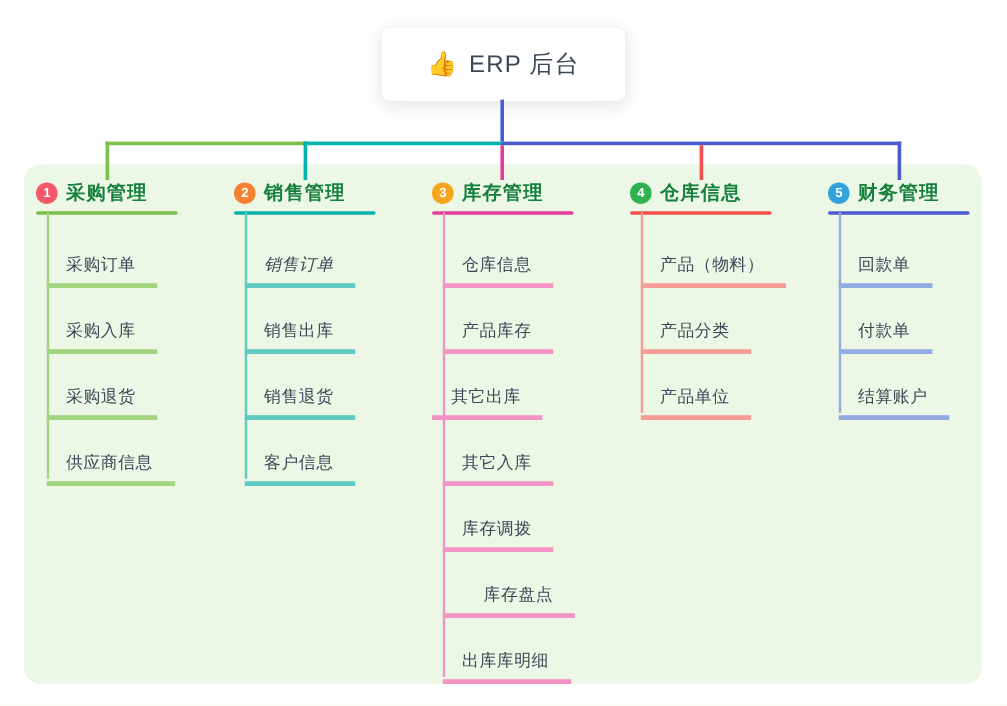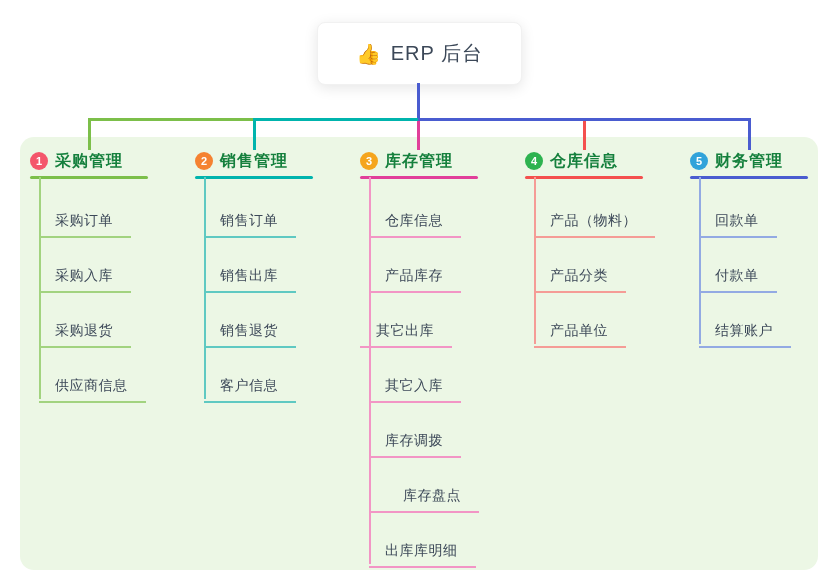--- a/index.html
+++ b/index.html
@@ -37,21 +37,21 @@
     display:flex;align-items:center;justify-content:center;
     flex:0 0 18px;
   }
   .branch-title{font-size:16px;font-weight:700;letter-spacing:1px;color:#15803d;white-space:nowrap;}
   .hline{position:absolute;left:0;top:176px;width:118px;height:3px;border-radius:2px;}
   .vtree{position:absolute;left:9px;width:2px;}
   .child{
     position:absolute;left:9px;height:38px;width:max-content;
     display:flex;align-items:flex-end;
     padding:0 18px 6px 16px;
-    border-bottom:2px solid #c2410c;
+    border-bottom:4px solid #c2410c;
     font-size:14px;letter-spacing:0.5px;color:#3c4858;white-space:nowrap;
   }
   
   .r0{top:192px}.r1{top:247px}.r2{top:302px}.r3{top:357px}.r4{top:412px}.r5{top:467px}.r6{top:522px}
 </style>
 </head>
 <body>
 
 <div class="panel"></div>
 
@@ -83,21 +83,21 @@
   <div class="child r3" style="left: 19px; border-bottom-color: rgb(162, 211, 127);">供应商信息</div>
 </div>
 
 <div class="col" style="left:185px">
   <div class="branch-header">
     <span class="badge" style="background-color: rgb(245, 130, 49);">2</span>
     <span class="branch-title">销售管理</span>
   </div>
   <div class="hline" style="left: 10px; background-color: rgb(0, 180, 173);"></div>
   <div class="vtree" style="left: 19px; top: 177px; height: 222px; background-color: rgb(95, 201, 194);"></div>
-  <div class="child r0" style="left: 19px; border-bottom-color: rgb(95, 201, 194);">销售订单</div>
+  <div class="child r0" style="left: 19px; border-bottom-color: rgb(95, 201, 194); font-style: italic;">销售订单</div>
   <div class="child r1" style="left: 19px; border-bottom-color: rgb(95, 201, 194);">销售出库</div>
   <div class="child r2" style="left: 19px; border-bottom-color: rgb(95, 201, 194);">销售退货</div>
   <div class="child r3" style="left: 19px; border-bottom-color: rgb(95, 201, 194);">客户信息</div>
 </div>
 
 <div class="col" style="left:350px">
   <div class="branch-header">
     <span class="badge" style="background-color: rgb(245, 165, 29);">3</span>
     <span class="branch-title">库存管理</span>
   </div>

